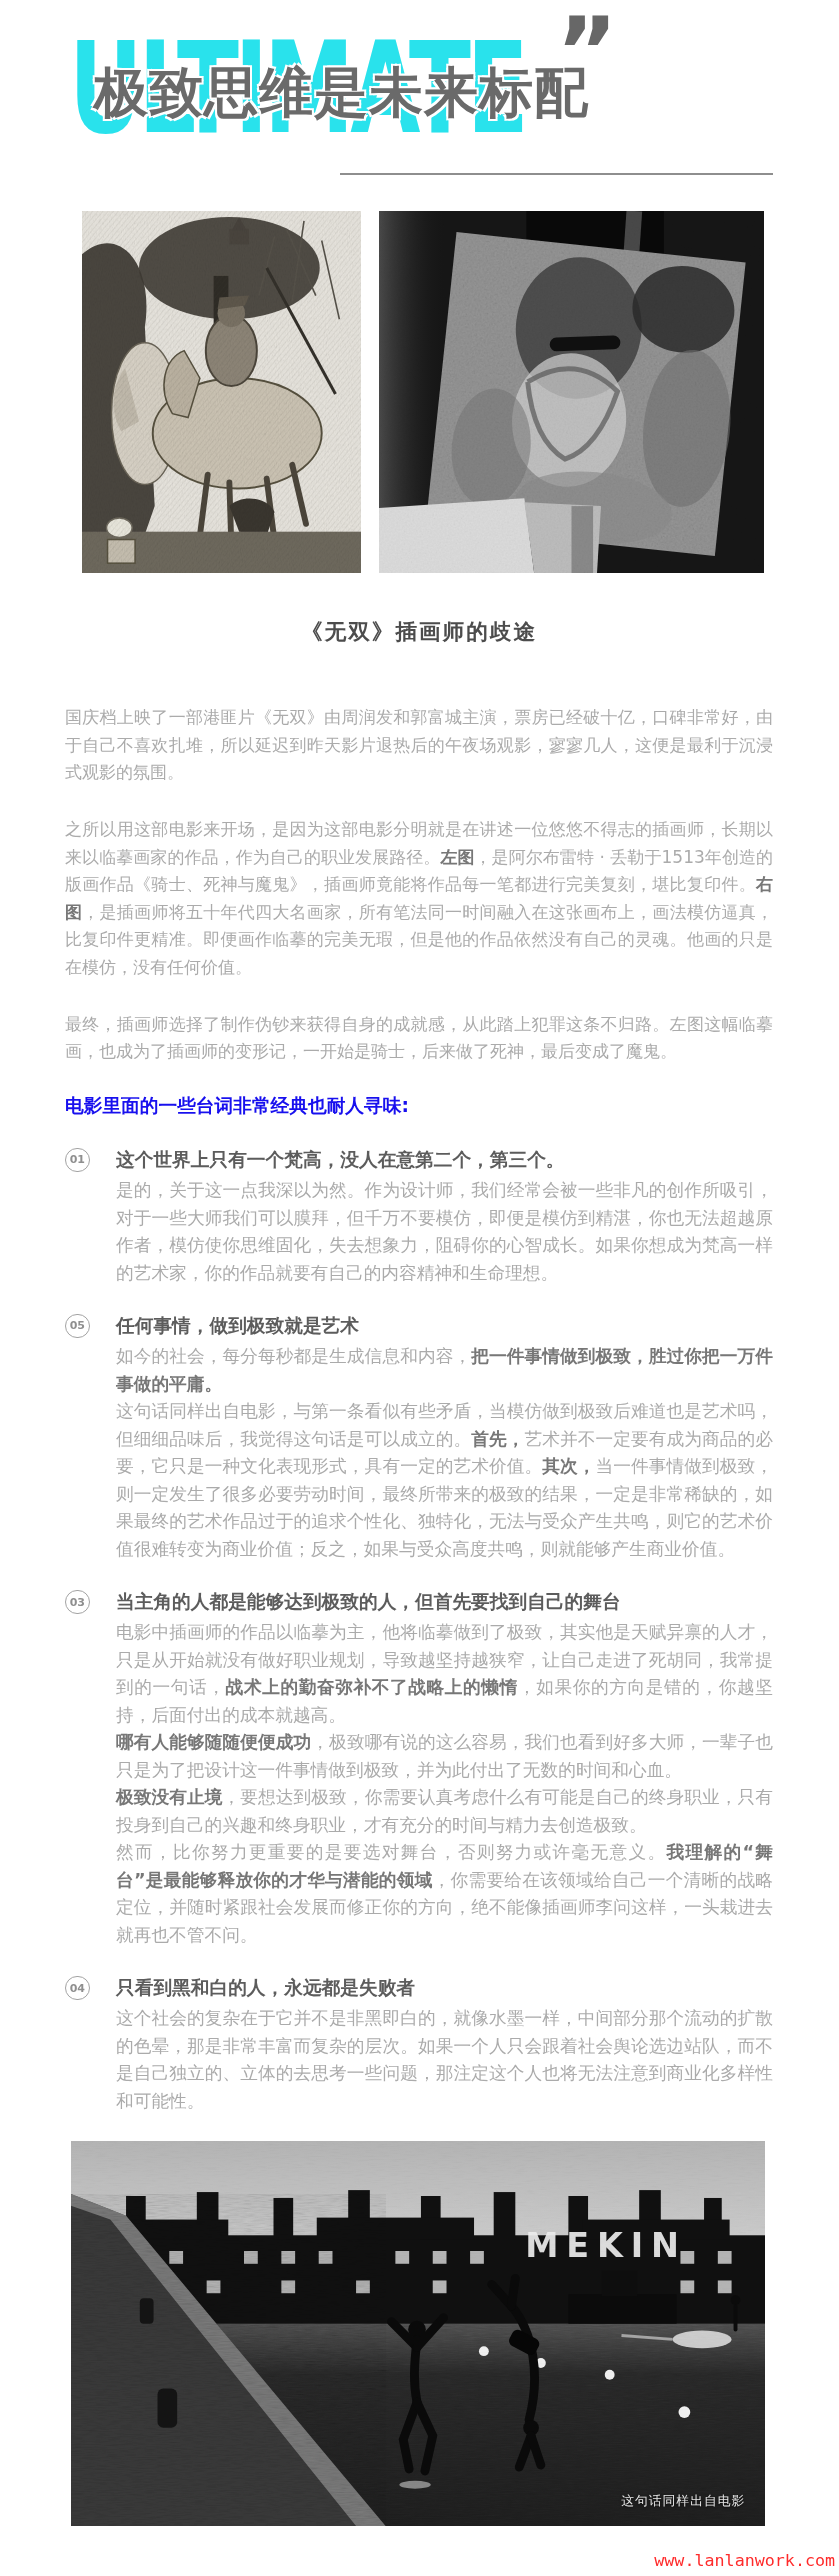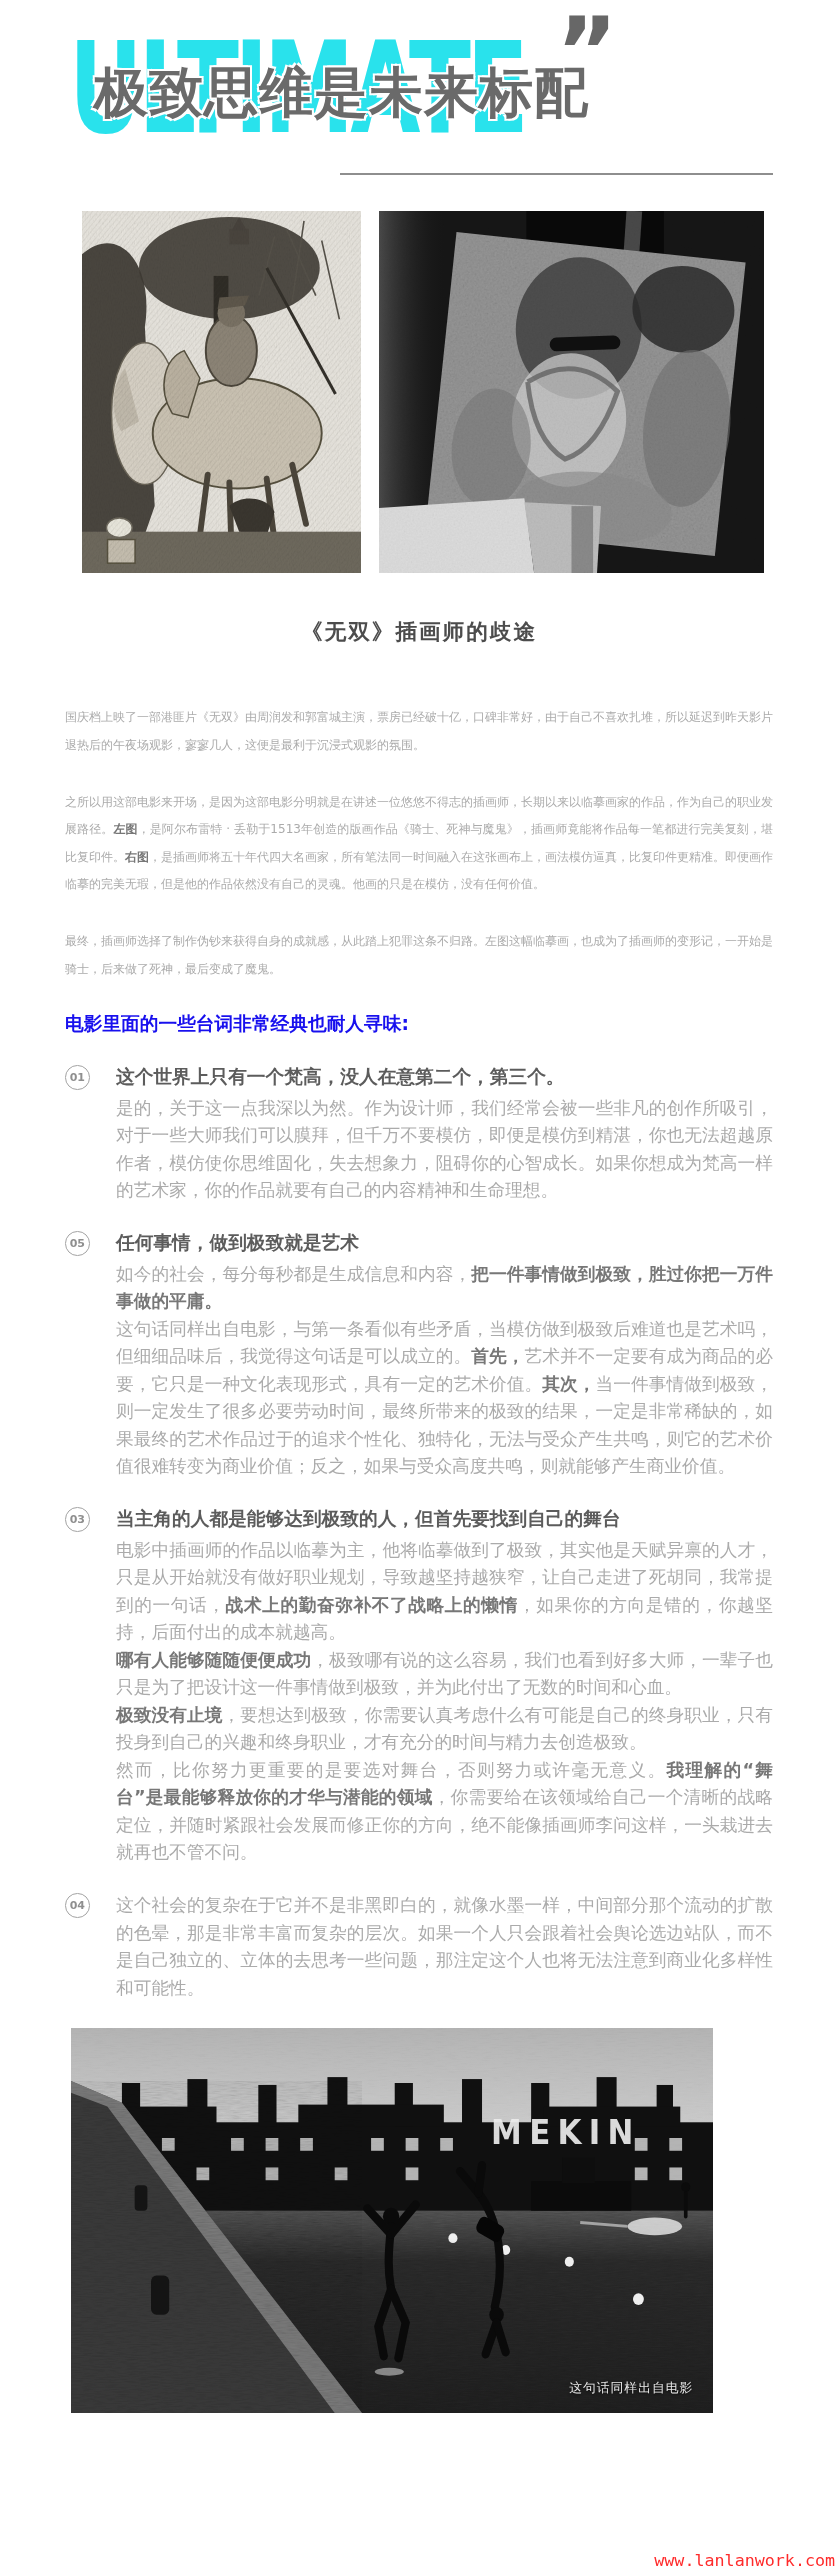--- a/index.html
+++ b/index.html
@@ -26,34 +26,34 @@
   .figures{display:flex;gap:17.7px;margin:36px 0 0 82px;height:362px;}
   .fig{margin:0;position:relative;overflow:hidden;background:#ddd;}
   .fig svg{display:block;width:100%;height:100%;}
   .fig-left{width:279px;height:362px;}
   .fig-right{width:385px;height:362px;}
 
   
   .section-heading{margin:45px 67px 0 65px;font-size:21.6px;line-height:27.5px;font-weight:bold;
        color:var(--h2-gray);text-align:center;letter-spacing:2px;}
   .intro{margin:59px 67px 0 65px;}
-  .intro p{margin:0 0 29.5px;font-size:12px;line-height:27.5px;color:var(--body-gray);text-align:justify;}
+  .intro p{margin:0 0 29.5px;font-size:17px;line-height:27.5px;color:var(--body-gray);text-align:justify;}
   .intro p:last-child{margin-bottom:0;}
   .b{font-weight:bold;color:var(--bold-gray);}
   .callout{margin:25.6px 67px 0 65px;font-size:18.7px;line-height:29.5px;font-weight:bold;color:var(--blue);}
 
   .quotes{list-style:none;margin:25.6px 0 0;padding:0;}
   .quotes li{position:relative;margin:0 67px 25.6px 65px;padding-left:51px;}
   .badge{position:absolute;left:0;top:1px;width:24.6px;height:24.6px;border:1px solid #a3a3a3;border-radius:50%;
        display:flex;align-items:center;justify-content:center;font-size:11px;font-weight:bold;color:#8f8f8f;}
   .quotes h3{margin:0 0 4.9px;font-size:18.7px;line-height:25.6px;font-weight:bold;color:var(--head-gray);}
   .qbody p{margin:0;font-size:17.7px;line-height:27.5px;color:var(--body-gray);text-align:justify;}
 
   
-  .photo{position:relative;margin:15.7px 0 0 71px;width:642px;height:385px;background:#222;overflow:hidden;}
+  .photo{position:relative;margin:15.7px 0 0 71px;width:694px;height:385px;background:#222;overflow:hidden;}
   .photo svg{display:block;width:100%;height:100%;}
   .photo figcaption{position:absolute;right:19.7px;bottom:15.7px;font-size:12.8px;color:#e9e9e9;
        text-shadow:0 1px 2.9px rgba(0,0,0,.8);letter-spacing:1px;}
 
   .site-mark{position:absolute;right:4.9px;top:2550px;font-size:16.7px;color:var(--red);
        font-family:"DejaVu Sans Mono","Liberation Mono",monospace;}
 </style>
 </head>
 <body>
 
@@ -182,20 +182,21 @@
       <h3>当主角的人都是能够达到极致的人，但首先要找到自己的舞台</h3>
       <div class="qbody">
           <p><span>电影中插画师的作品以临摹为主，他将临摹做到了极致，其实他是天赋异禀的人才，只是从开始就没有做好职业规划，导致越坚持越狭窄，让自己走进了死胡同，我常提到的一句话，</span><span class="b">战术上的勤奋弥补不了战略上的懒惰</span><span>，如果你的方向是错的，你越坚持，后面付出的成本就越高。</span></p>
           <p><span class="b">哪有人能够随随便便成功</span><span>，极致哪有说的这么容易，我们也看到好多大师，一辈子也只是为了把设计这一件事情做到极致，并为此付出了无数的时间和心血。</span></p>
           <p><span class="b">极致没有止境</span><span>，要想达到极致，你需要认真考虑什么有可能是自己的终身职业，只有投身到自己的兴趣和终身职业，才有充分的时间与精力去创造极致。</span></p>
           <p><span>然而，比你努力更重要的是要选对舞台，否则努力或许毫无意义。</span><span class="b">我理解的“舞台”是最能够释放你的才华与潜能的领域</span><span>，你需要给在该领域给自己一个清晰的战略定位，并随时紧跟社会发展而修正你的方向，绝不能像插画师李问这样，一头栽进去就再也不管不问。</span></p>
         </div>
     </li>
     <li>
       <span class="badge">04</span>
+      <h3>只看到黑和白的人，永远都是失败者</h3>
       <div class="qbody">
           <p><span>这个社会的复杂在于它并不是非黑即白的，就像水墨一样，中间部分那个流动的扩散的色晕，那是非常丰富而复杂的层次。如果一个人只会跟着社会舆论选边站队，而不是自己独立的、立体的去思考一些问题，那注定这个人也将无法注意到商业化多样性和可能性。</span></p>
         </div>
     </li>
   </ol>
 
   <figure class="photo">
     <svg viewBox="0 0 706 392" preserveAspectRatio="none">
       <defs>
         <filter id="grain3" x="0" y="0" width="100%" height="100%">

